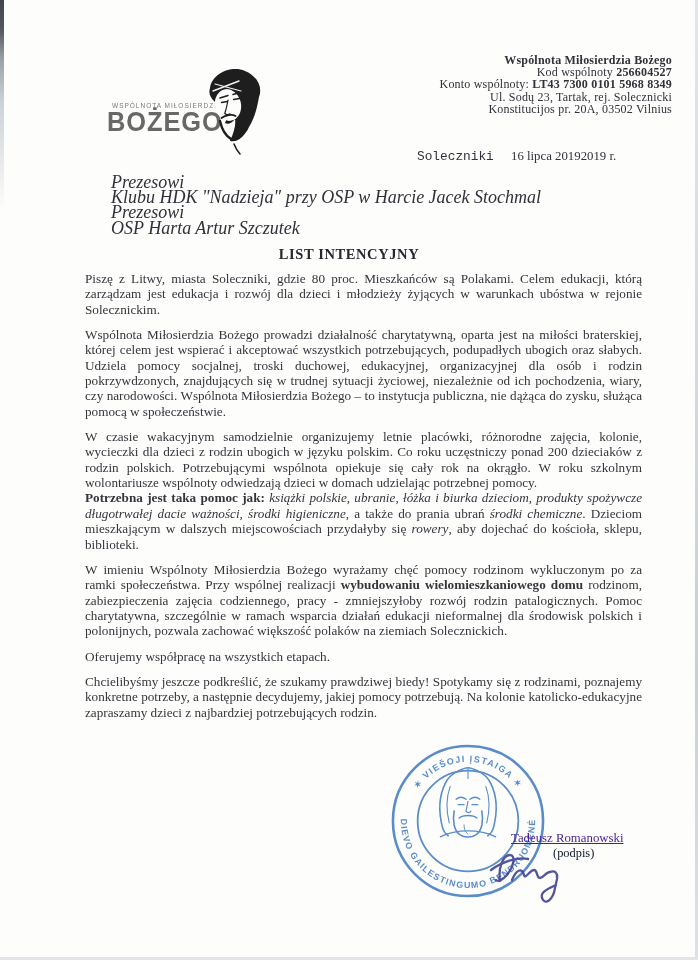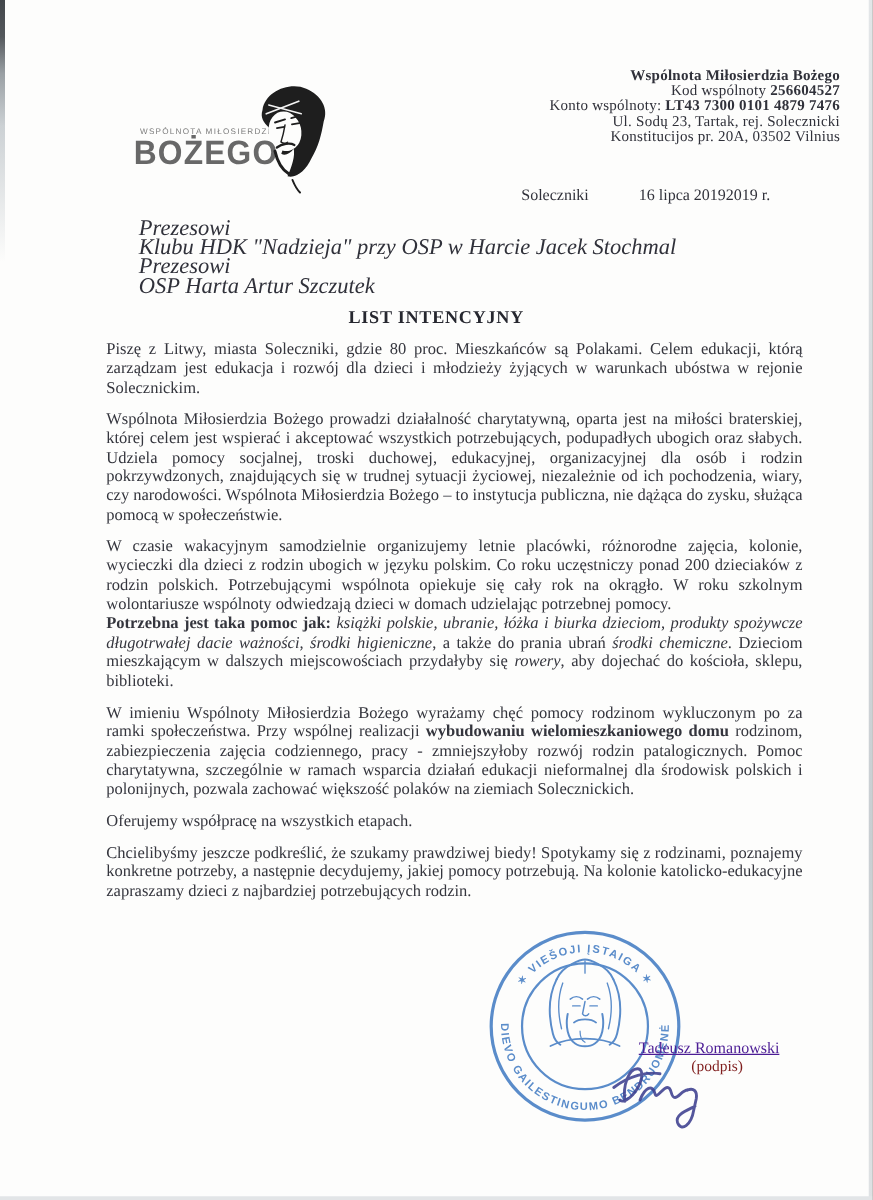--- a/index.html
+++ b/index.html
@@ -27,21 +27,21 @@
     font-family:"Liberation Sans", sans-serif;font-size:27px;font-weight:600;
     letter-spacing:1px;color:#686868;transform:scaleX(0.94);transform-origin:left top;}
   .logo-head{position:absolute;left:130px;top:6px;}
 
   
   .header-block{position:absolute;top:54px;right:26px;text-align:right;
     font-size:12px;line-height:12.2px;letter-spacing:0.2px;color:#30313a;white-space:nowrap;}
 
   
   .dateline{position:absolute;top:149px;left:0;width:100%;font-size:12.8px;color:#30313a;}
-  .dateline .place{position:absolute;left:417px;}
+  .dateline .place{position:absolute;left:417px;font-family:Liberation Mono, monospace;}
   .dateline .date{position:absolute;left:511px;}
 
   
   .addressee{position:absolute;left:111px;top:175px;font-style:italic;
     font-size:18px;line-height:15.2px;color:#30313a;}
 
   
   .title{position:absolute;left:0;top:246px;width:100%;text-align:center;
     font-weight:bold;font-size:14.5px;letter-spacing:0.6px;color:#26272f;}
 
@@ -50,21 +50,21 @@
     font-size:13.2px;line-height:15.35px;text-align:justify;}
   .body-par{margin:0 0 10px 0;}
   .body-par.gap{margin-top:4px;}
 
   
   .stamp{position:absolute;left:389px;top:742px;width:158px;height:158px;opacity:0.92;}
   .stamp svg text{font-family:"Liberation Sans", sans-serif;font-weight:600;}
 
   
   .sig-name{position:absolute;left:511px;top:831px;font-size:12.8px;color:#4c1d95;text-decoration:underline;}
-  .sig-caption{position:absolute;left:553px;top:846px;font-size:12.4px;color:#7f1d1d;}
+  .sig-caption{position:absolute;left:553px;top:846px;font-size:12.4px;color:#0f172a;}
   .sig-scribble{position:absolute;left:487px;top:845px;}
 </style>
 </head>
 <body>
 
 <div class="page">
 
   <div class="scan-edge-left"></div>
   <div class="scan-edge-right"></div>
   <div class="scan-edge-bottom"></div>
@@ -88,21 +88,21 @@
           <path d="M30,57 C32,66 36,72 41,75 C47,77 52,72 53,66" stroke-width="2.4"></path>
           <path d="M44,80 C46,85 48,88 50,90" stroke-width="1.6"></path>
         </g>
       </svg>
     </div>
   </div>
 
   <div class="header-block">
       <div><span class="b ">Wspólnota Miłosierdzia Bożego</span></div>
       <div><span>Kod wspólnoty </span><span class="b ">256604527</span></div>
-      <div><span>Konto wspólnoty: </span><span class="b ">LT43 7300 0101 4879 7476</span></div>
+      <div><span>Konto wspólnoty: </span><span class="b ">LT43 7300 0101 5968 8349</span></div>
       <div><span>Ul. Sodų 23, Tartak, rej. Solecznicki</span></div>
       <div><span>Konstitucijos pr. 20A, 03502 Vilnius</span></div>
     </div>
 
   <div class="dateline">
     <span class="place">Soleczniki</span>
     <span class="date">16 lipca 20192019 r.</span>
   </div>
 
   <div class="addressee">

